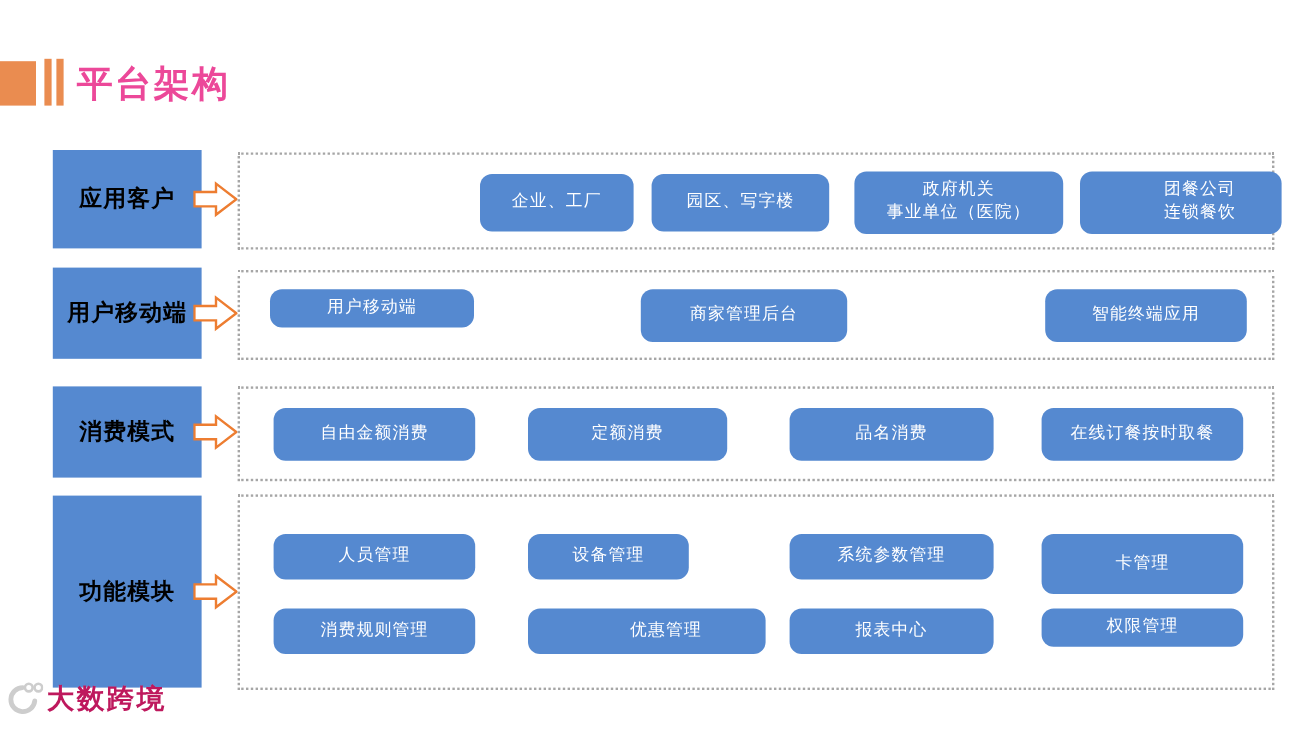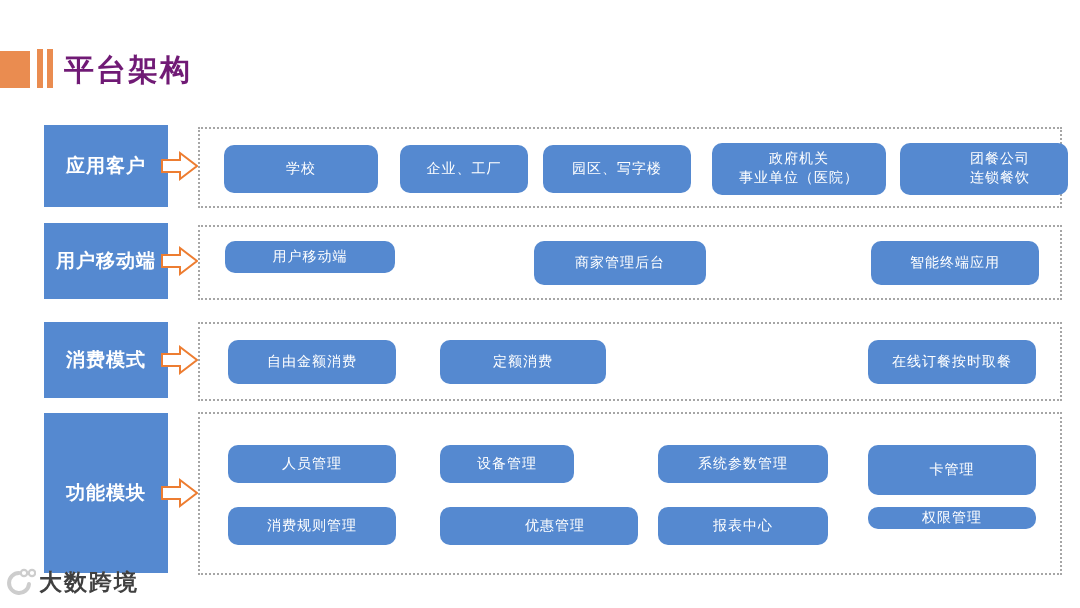--- a/index.html
+++ b/index.html
@@ -8,26 +8,26 @@
     overflow:hidden; font-family:"Liberation Serif","DejaVu Serif",serif;
   }
 
   
   .accent-block { position:absolute; left:0; top:51px; width:30px; height:37px; background:#ea8c50; }
   .accent-bar   { position:absolute; top:49px; width:6px; height:39px; background:#ea8c50; }
   .accent-bar.b1 { left:37px; }
   .accent-bar.b2 { left:47px; }
   .page-title {
     position:absolute; left:64px; top:50px; margin:0;
-    font-size:30px; font-weight:bold; color:#701a75; letter-spacing:2px;
+    font-size:30px; font-weight:bold; color:#ec4899; letter-spacing:2px;
   }
 
   
   .row-label {
-    position:absolute; left:44px; width:124px; background:#5589d0; color:#ffffff;
+    position:absolute; left:44px; width:124px; background:#5589d0; color:#000000;
     display:flex; align-items:center; justify-content:center;
     font-size:19px; font-weight:bold; letter-spacing:1px;
   }
   .label-1 { top:125px; height:82px; }
   .label-2 { top:223px; height:76px; }
   .label-3 { top:322px; height:76px; }
   .label-4 { top:413px; height:160px; }
 
   
   .arrow { position:absolute; left:161px; width:37px; height:32px; }
@@ -68,26 +68,26 @@
   .r3-b3 { left:458px; top:16px; width:170px; height:44px; }
   .r3-b4 { left:668px; top:16px; width:168px; height:44px; }
   
   .r4-b1 { left:28px;  top:31px; width:168px; height:38px; }
   .r4-b2 { left:240px; top:31px; width:134px; height:38px; }
   .r4-b3 { left:458px; top:31px; width:170px; height:38px; }
   .r4-b4 { left:668px; top:31px; width:168px; height:50px; }
   .r4-b5 { left:28px;  top:93px; width:168px; height:38px; }
   .r4-b6 { left:240px; top:93px; width:166px; height:38px;padding-left:32px; }
   .r4-b7 { left:458px; top:93px; width:170px; height:38px; }
-  .r4-b8 { left:668px; top:93px; width:168px; height:22px; }
+  .r4-b8 { left:668px; top:93px; width:168px; height:32px; }
 
   
   .watermark {
     position:absolute; left:4px; top:566px; display:flex; align-items:center; gap:3px;
-    color:#404040; font-size:23px; font-weight:bold; letter-spacing:2px;
+    color:#be185d; font-size:23px; font-weight:bold; letter-spacing:2px;
     font-family:"Liberation Sans","DejaVu Sans",sans-serif;
     text-shadow:0 1px 1px #ffffff;
   }
 </style>
 </head>
 <body>
 
 <div class="slide">
 
   <div class="accent-block"></div>
@@ -107,38 +107,38 @@
     <polygon points="1,10 19,10 19,3 36,16 19,29 19,22 1,22" fill="#ffffff" stroke="#ed7d31" stroke-width="2"></polygon>
   </svg>
   <svg class="arrow arrow-3" viewBox="0 0 37 32">
     <polygon points="1,10 19,10 19,3 36,16 19,29 19,22 1,22" fill="#ffffff" stroke="#ed7d31" stroke-width="2"></polygon>
   </svg>
   <svg class="arrow arrow-4" viewBox="0 0 37 32">
     <polygon points="1,10 19,10 19,3 36,16 19,29 19,22 1,22" fill="#ffffff" stroke="#ed7d31" stroke-width="2"></polygon>
   </svg>
 
   <div class="row-container container-1">
-    <div class="box r1-b1">学校</div>
     <div class="box r1-b2">企业、工厂</div>
     <div class="box r1-b3">园区、写字楼</div>
     <div class="box r1-b4">政府机关
 事业单位（医院）</div>
     <div class="box r1-b5">团餐公司
 连锁餐饮</div>
   </div>
 
   <div class="row-container container-2">
     <div class="box r2-b1">用户移动端</div>
     <div class="box r2-b2">商家管理后台</div>
     <div class="box r2-b3">智能终端应用</div>
   </div>
 
   <div class="row-container container-3">
     <div class="box r3-b1">自由金额消费</div>
     <div class="box r3-b2">定额消费</div>
+    <div class="box r3-b3">品名消费</div>
     <div class="box r3-b4">在线订餐按时取餐</div>
   </div>
 
   <div class="row-container container-4">
     <div class="box r4-b1">人员管理</div>
     <div class="box r4-b2">设备管理</div>
     <div class="box r4-b3">系统参数管理</div>
     <div class="box r4-b4">卡管理</div>
     <div class="box r4-b5">消费规则管理</div>
     <div class="box r4-b6">优惠管理</div>

